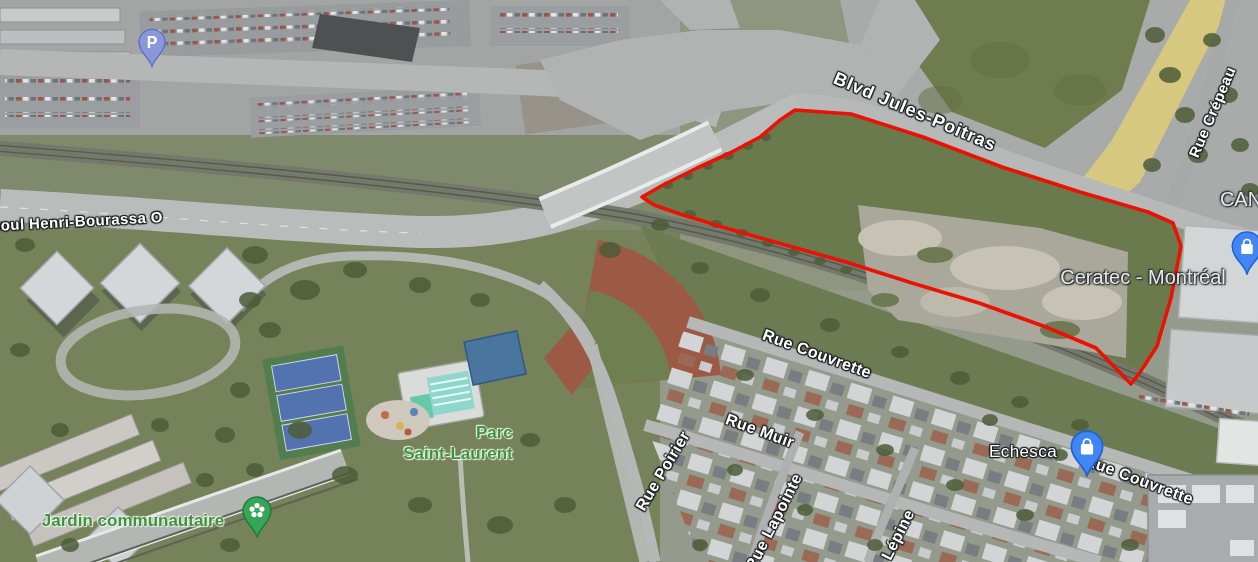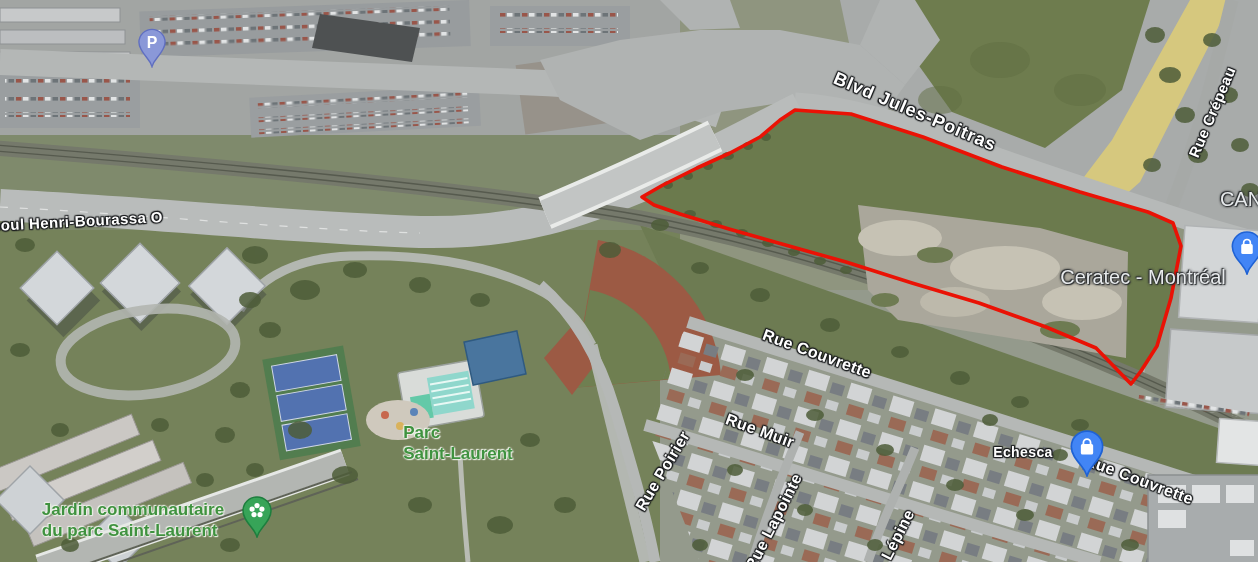--- a/index.html
+++ b/index.html
@@ -3,21 +3,21 @@
 <meta charset="utf-8">
 <style>
   html,body{margin:0;padding:0;background:#000;}
   #map{position:relative;width:1258px;height:562px;overflow:hidden;font-family:"Liberation Sans",sans-serif;background:#8f957f;}
   #terrain{position:absolute;left:0;top:0;}
   .lbl{position:absolute;white-space:nowrap;transform-origin:center;pointer-events:auto;}
   .road{color:#ffffff;font-weight:700;letter-spacing:.4px;
         text-shadow:0 0 2px #1a1c1e,0 0 2px #1a1c1e,1px 1px 1px #1a1c1e,-1px -1px 1px #1a1c1e,1px -1px 1px #1a1c1e,-1px 1px 1px #1a1c1e;}
   .biz{color:#e7eaec;font-weight:400;
        text-shadow:0 0 3px #2b2e30,0 0 3px #2b2e30,1px 1px 1px #2b2e30,-1px -1px 1px #2b2e30;}
-  .park{color:#3f923f;font-weight:700;text-align:left;line-height:21px;
+  .park{color:#3f923f;font-weight:700;text-align:right;line-height:21px;
         text-shadow:0 0 2px #eef3ea,0 0 2px #eef3ea,1px 1px 1px #eef3ea,-1px -1px 1px #eef3ea;}
   .pin{position:absolute;}
 </style>
 </head>
 <body>
 
 <div id="map">
 
   <svg id="terrain" width="1258" height="562" viewBox="0 0 1258 562">
     <defs>
@@ -246,28 +246,27 @@
   <div class="lbl road" style="left:77px;top:221px;font-size:15px;transform:translate(-50%,-50%) rotate(-3deg);">boul Henri-Bourassa O</div>
   <div class="lbl road" style="left:817px;top:354px;font-size:16px;transform:translate(-50%,-50%) rotate(20deg);">Rue Couvrette</div>
   <div class="lbl road" style="left:760px;top:431px;font-size:16px;transform:translate(-50%,-50%) rotate(20deg);">Rue Muir</div>
   <div class="lbl road" style="left:663px;top:471px;font-size:16px;transform:translate(-50%,-50%) rotate(-59deg);">Rue Poirier</div>
   <div class="lbl road" style="left:774px;top:522px;font-size:16px;transform:translate(-50%,-50%) rotate(-63deg);">Rue Lapointe</div>
   <div class="lbl road" style="left:890px;top:551px;font-size:16px;transform:translate(-50%,-50%) rotate(-63deg);">Rue Lépine</div>
   <div class="lbl road" style="left:1139px;top:480px;font-size:16px;transform:translate(-50%,-50%) rotate(20.5deg);">Rue Couvrette</div>
 
   <div class="lbl biz" style="left:1143px;top:257px;font-size:20px;transform:translate(-50%,-50%);margin-top:20px;">Ceratec - Montréal</div>
   <div class="lbl biz" style="left:1241px;top:199px;font-size:20px;transform:translate(-50%,-50%);">CAN</div>
-  <div class="lbl road" style="left:1023px;top:452px;font-size:14px;font-weight:700;transform:translate(-50%,-50%);">Echesca</div>
+  <div class="lbl road" style="left:1023px;top:452px;font-size:17px;font-weight:400;transform:translate(-50%,-50%);">Echesca</div>
   <div class="lbl park" style="left:458px;top:443px;font-size:17px;transform:translate(-50%,-50%);">
     <div>Parc</div>
     <div>Saint-Laurent</div>
   </div>
   <div class="lbl park" style="left:133px;top:520px;font-size:17px;transform:translate(-50%,-50%);">
     <div>Jardin communautaire</div>
-    <div>du parc Saint-Laurent</div>
   </div>
 
   <div class="pin" style="left:138px;top:28px;">
     <svg width="28" height="40" viewBox="0 0 30 42">
       <path d="M15 1 C7.3 1 1 7.2 1 14.9 C1 21 5 26 9.5 31.5 C12 34.5 14 37.5 15 41 C16 37.5 18 34.5 20.5 31.5 C25 26 29 21 29 14.9 C29 7.2 22.7 1 15 1 Z" fill="#8a98d8" stroke="#606fc0" stroke-width="1.5"></path>
       <text x="15" y="21" text-anchor="middle" fill="#ffffff" font-family="Liberation Sans, sans-serif" font-size="17" font-weight="700">P</text>
     </svg>
   </div>
 
   <div class="pin" style="left:1231px;top:231px;">

